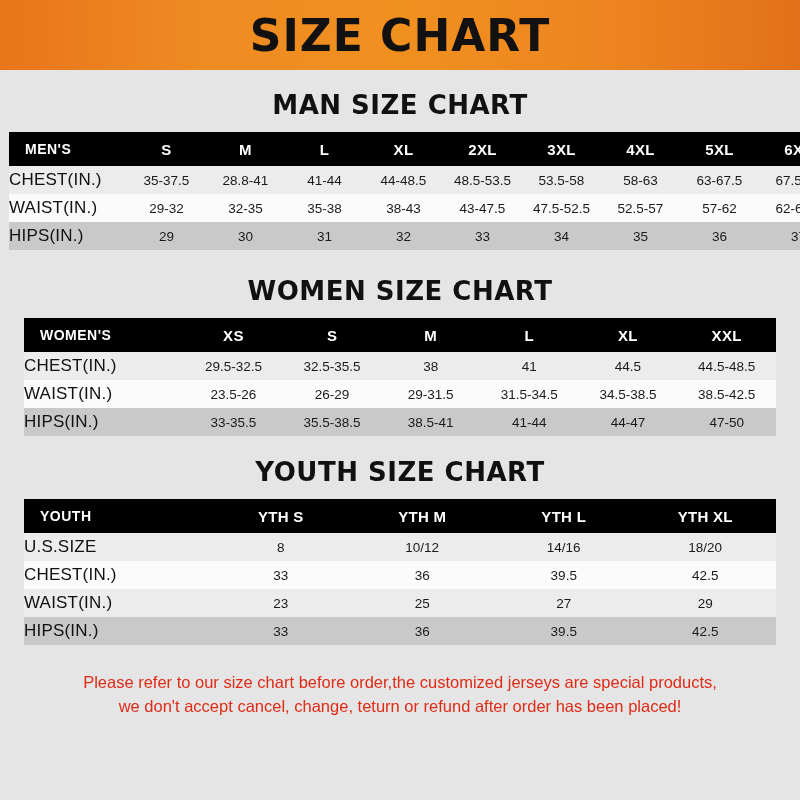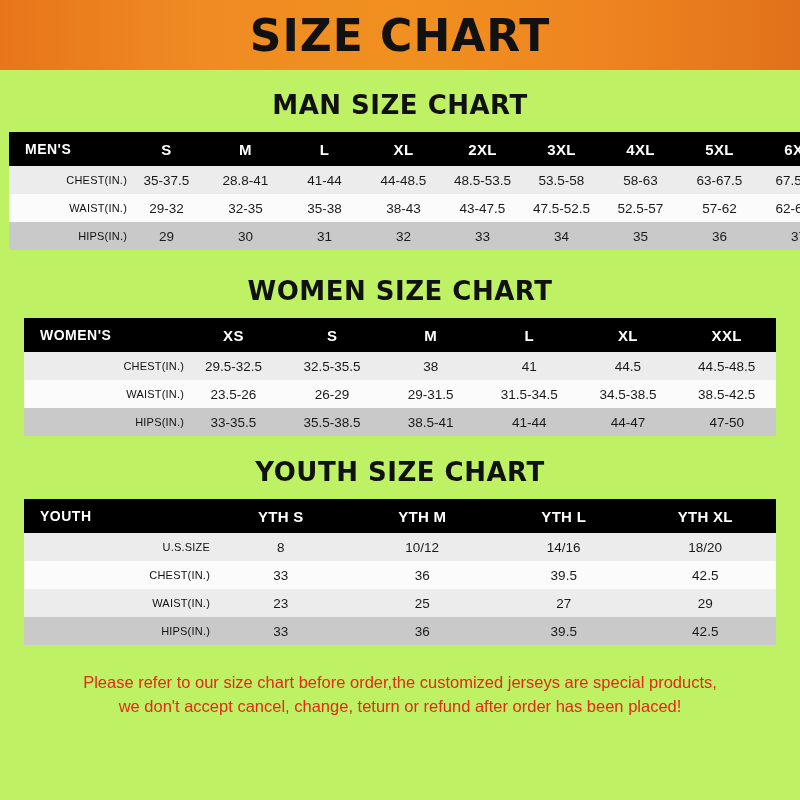--- a/index.html
+++ b/index.html
@@ -10,21 +10,21 @@
     width: 800px;
     height: 800px;
     background: #ffffff;
     font-family: "Liberation Sans", sans-serif;
     overflow: hidden;
   }
   .page {
     position: relative;
     width: 800px;
     height: 800px;
-    background: #bef264;
+    background: #e5e5e5;
     box-sizing: border-box;
   }
   
   .banner {
     position: relative;
     width: 800px;
     height: 70px;
     background: linear-gradient(to right, #e8751a 0%, #ef8b23 25%, #f0901f 50%, #ee8520 75%, #e1711a 100%);
     display: flex;
     align-items: center;
@@ -80,22 +80,22 @@
     font-size: 15px;
     letter-spacing: 0.3px;
   }
   table.size-table thead th.rowlabel {
     text-align: left;
     padding-left: 16px;
     font-size: 14px;
     letter-spacing: 0.5px;
   }
   table.size-table tbody td.rowlabel {
-    text-align: right;
-    font-size: 11px;
+    text-align: left;
+    font-size: 17px;
     letter-spacing: 0.2px;
     color: #111;
   }
   tr.r-light td { background: #ececec; }
   tr.r-white td { background: #fbfbfb; }
   tr.r-gray  td { background: #c9c9c9; }
 
   
   .man-table col.c0 { width: 118px; }
   .man-table col.cx { width: 79px; }

